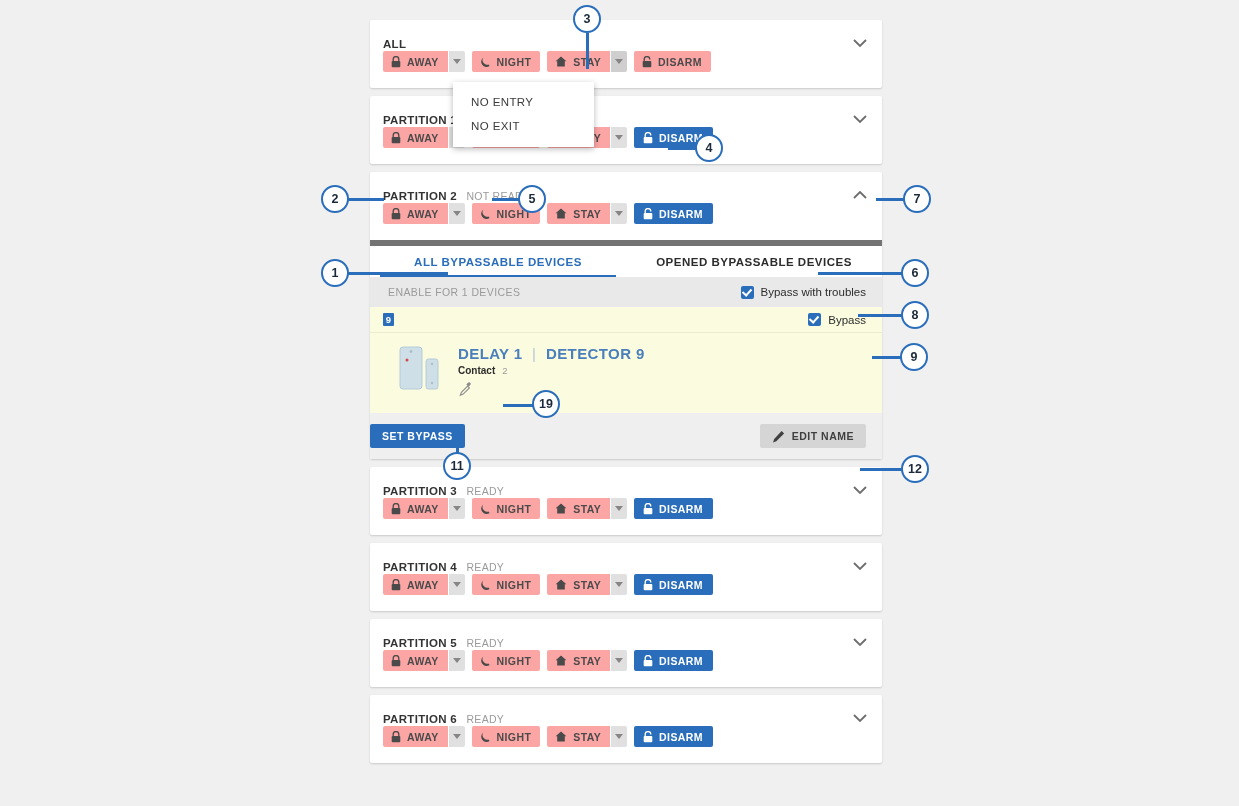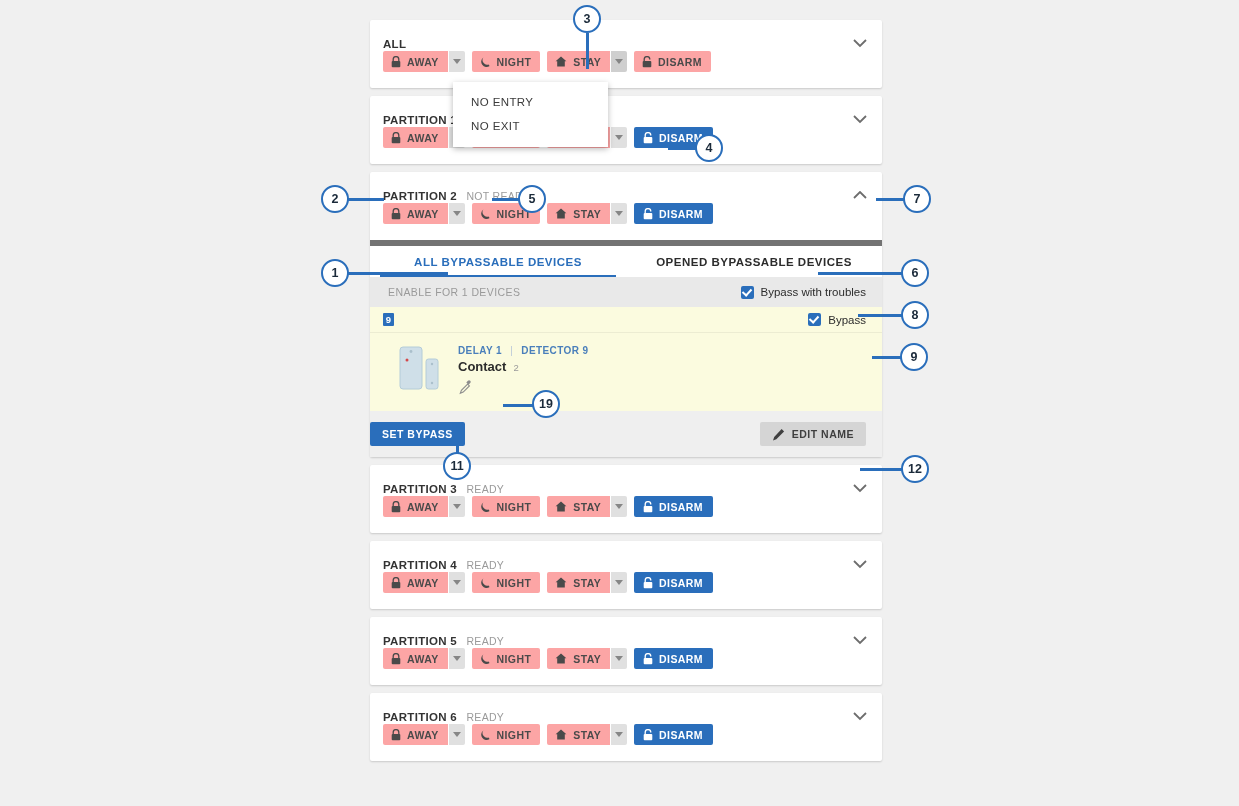--- a/index.html
+++ b/index.html
@@ -103,21 +103,21 @@
     background: #2a6ebb;
     color: #ffffff;
     border-radius: 2px;
     padding: 0 10px 0 9px;
   }
 
   
   .menu {
     position: absolute;
     left: 83px; top: 62px;
-    width: 155px;
+    width: 141px;
     background: #ffffff;
     box-shadow: 0 2px 6px rgba(0,0,0,0.28);
     padding: 8px 0 9px 0;
     z-index: 40;
   }
   .menu-item {
     font-size: 11.5px;
     color: #3b3b3b;
     letter-spacing: 0.4px;
     padding: 6px 0 6px 18px;
@@ -202,30 +202,30 @@
     border-radius: 1px;
   }
   .dev-body {
     display: flex;
     padding: 10px 0 12px 22px;
     min-height: 62px;
   }
   .dev-img { width: 56px; height: 52px; margin-right: 10px; position: relative; }
   .dev-info { padding-top: 2px; }
   .dev-meta {
-    font-size: 10px;
+    font-size: 15px;
     font-weight: bold;
     color: #4a7fbb;
     letter-spacing: 0.4px;
     margin-bottom: 3px;
   }
   .dev-meta .sep { color: #b8c7d8; margin: 0 5px; font-weight: normal; }
   .dev-name-row { display: flex; align-items: baseline; }
   .dev-name {
-    font-size: 13px;
+    font-size: 10px;
     font-weight: bold;
     color: #2c2c2c;
   }
   .dev-count {
     font-size: 9.5px;
     color: #9a9a9a;
     margin-left: 7px;
   }
   .dev-tool { margin-top: 5px; }
 

